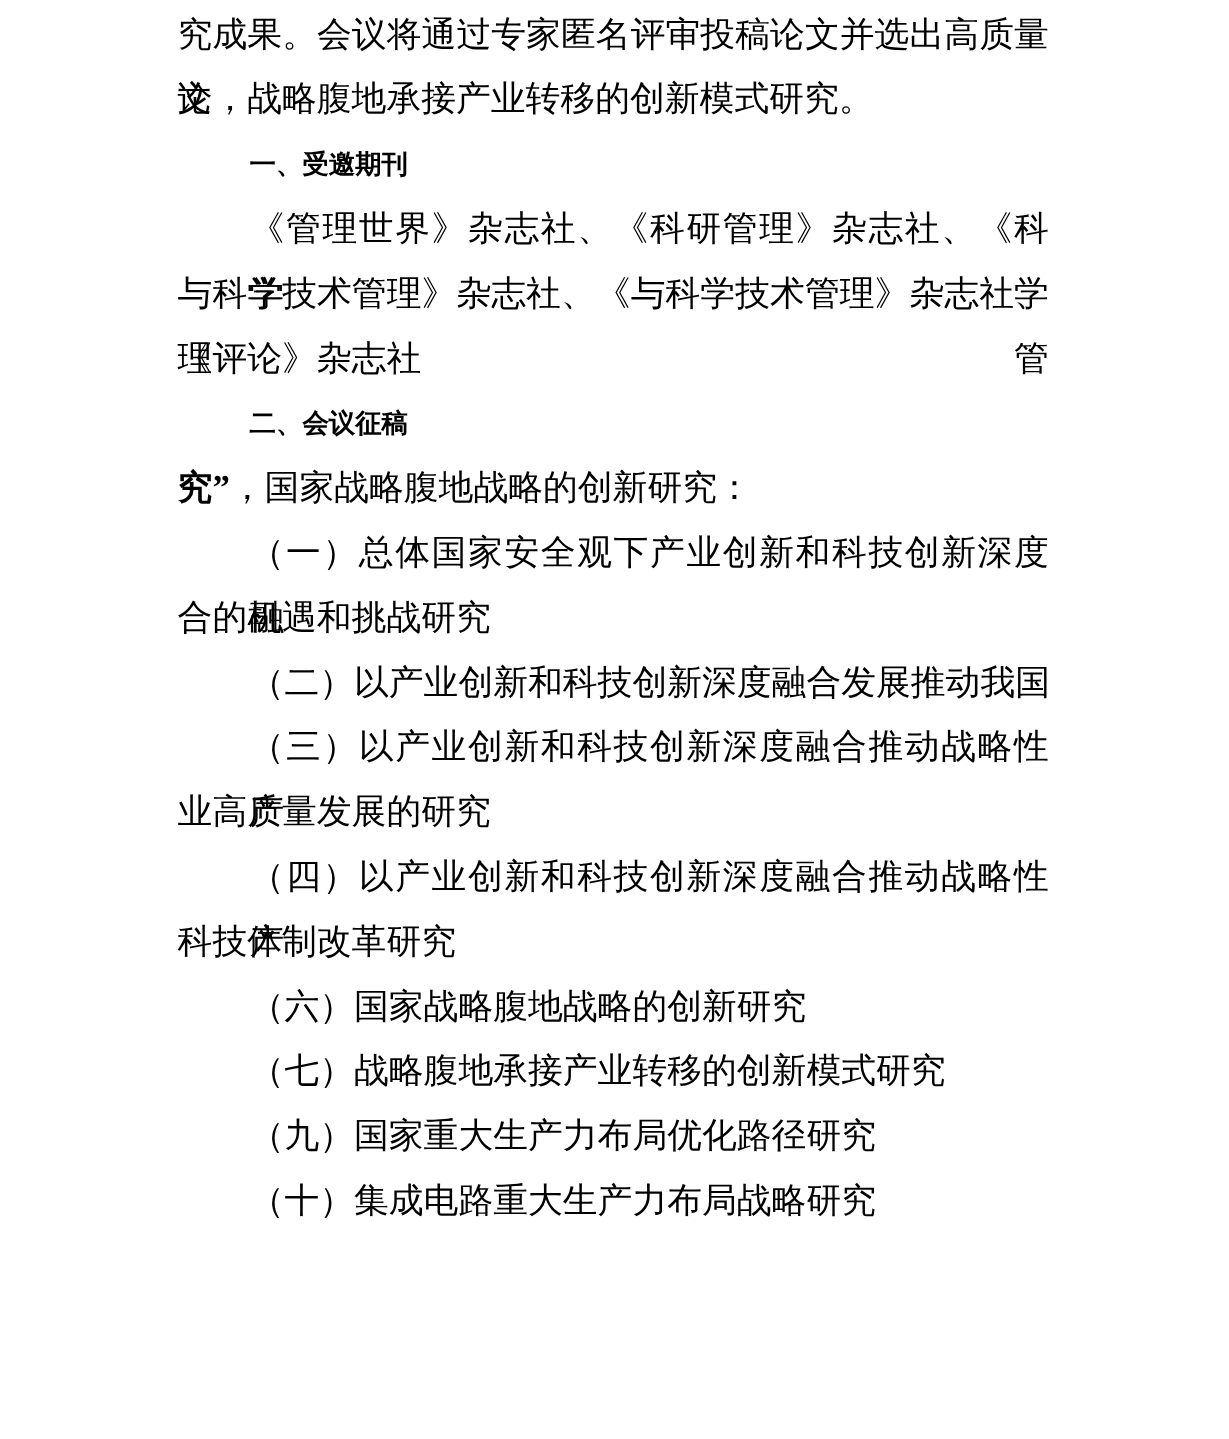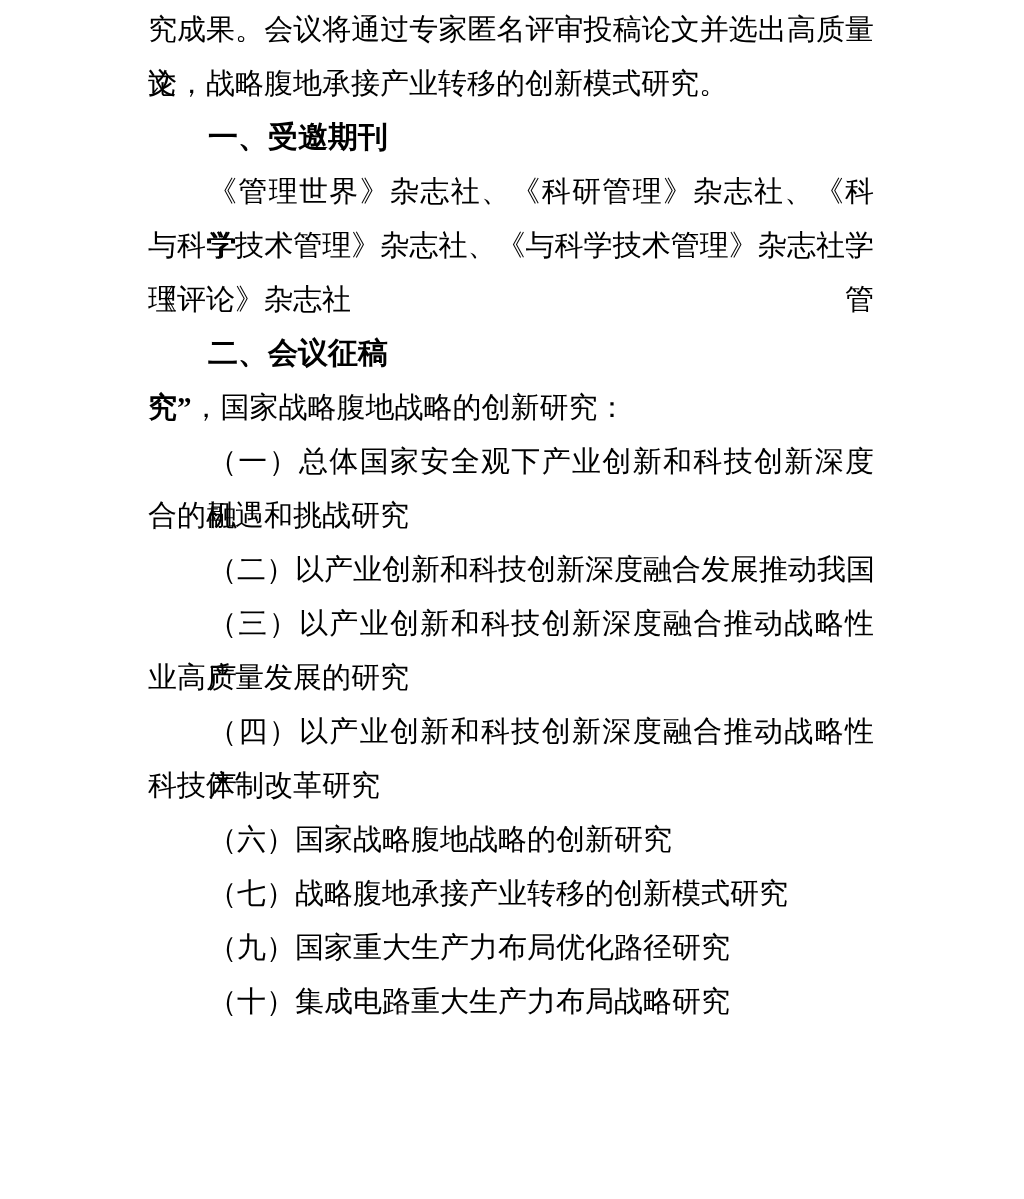--- a/index.html
+++ b/index.html
@@ -39,21 +39,21 @@
   
   .doc-line.indent {
     padding-left: 60px;
   }
   .doc-line.indent.flush {
     width: 666px;
   }
   .heading {
     font-family: Liberation Serif, serif;
     font-weight: 700;
-    font-size: 30px;
+    font-size: 22px;
   }
   .bold {
     font-weight: 700;
   }
 </style>
 </head>
 <body>
 
 <div class="page">
   <div class="content">

